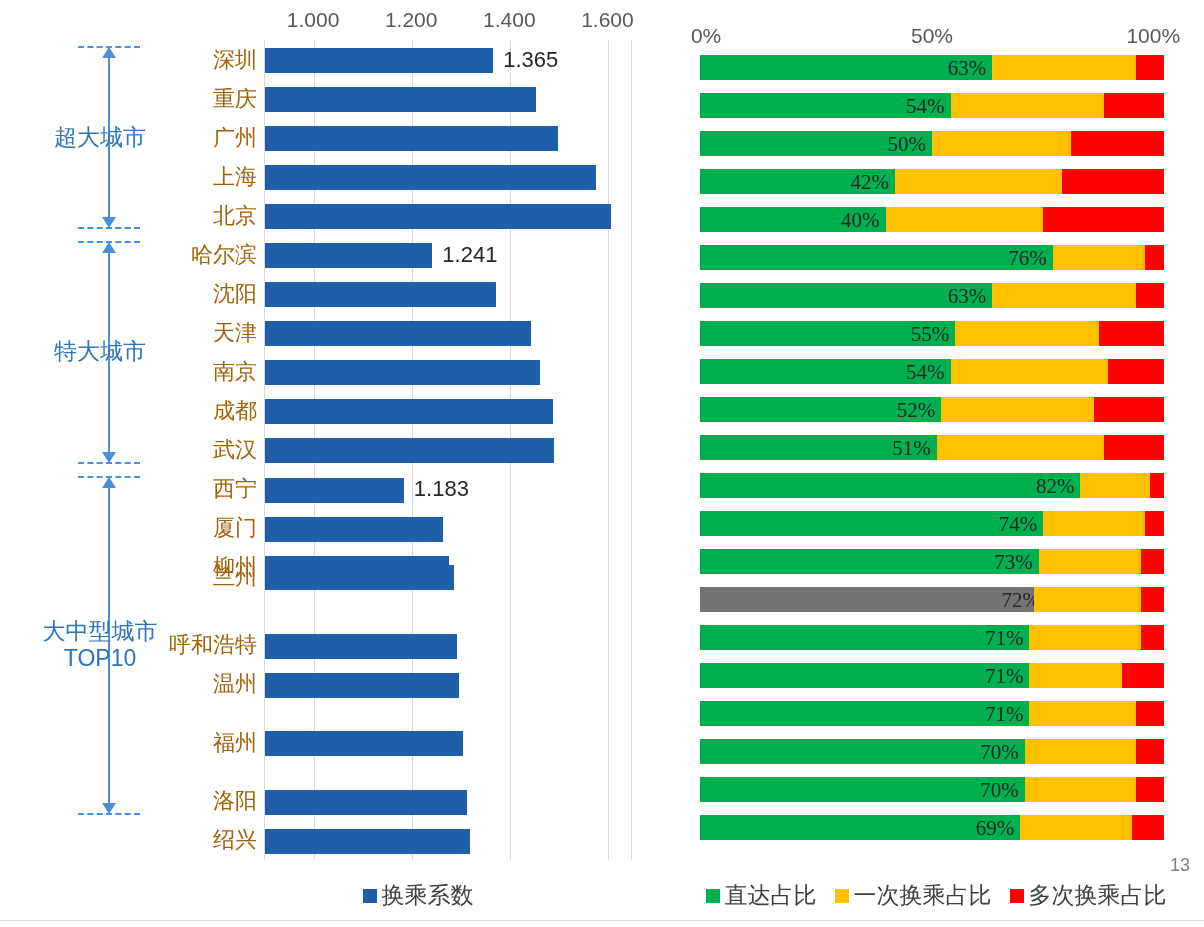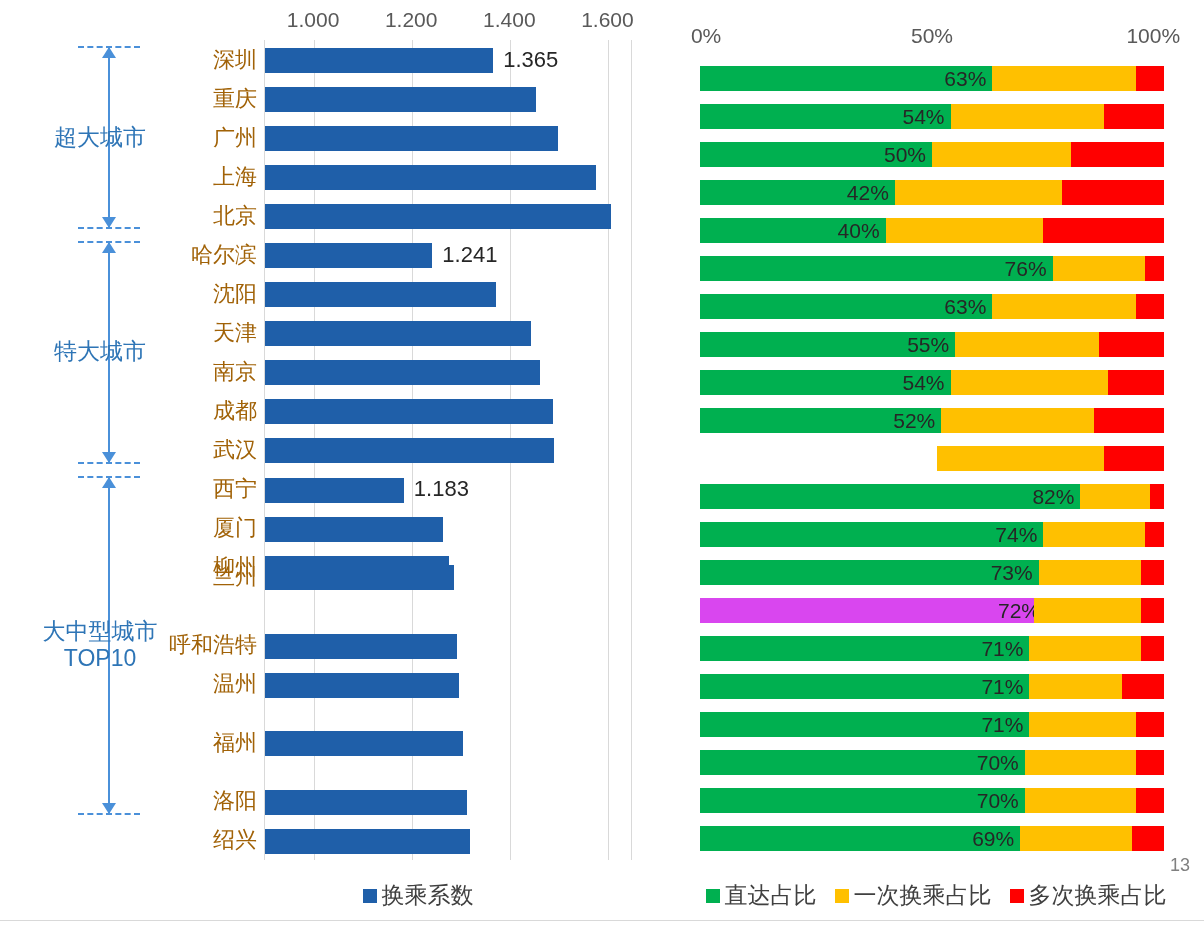--- a/index.html
+++ b/index.html
@@ -162,23 +162,24 @@
   #right-axis-labels {
     position: absolute;
     left: 0;
     top: 24px;
     height: 30px;
     width: 536px;
   }
   #right-plot {
     position: absolute;
     left: 32px;
-    top: 59px;
+    top: 48px;
     width: 464px;
     height: 798px;
+    font-family: Liberation Serif, serif;
   }
   .row-right {
     position: absolute;
     left: 0;
     width: 100%;
     height: 39.9px;
   }
   .seg {
     position: absolute;
     top: 7px;
@@ -456,20 +457,23 @@
           <div class="seg" style="left: 408.32px; width: 55.68px; background: rgb(255, 0, 0);"></div>
         </div>
         <div class="row-right" style="top: 342px; height: 38px;">
           <div class="seg" style="left: 0px; width: 241.28px; background: rgb(0, 176, 80);">
             <span class="seg-label">52%</span>
           </div>
           <div class="seg" style="left: 241.28px; width: 153.12px; background: rgb(255, 192, 0);"></div>
           <div class="seg" style="left: 394.4px; width: 69.6px; background: rgb(255, 0, 0);"></div>
         </div>
         <div class="row-right" style="top: 380px; height: 38px;">
+          <div class="seg" style="left: 0px; width: 236.64px; background: rgb(0, 176, 80);">
+            <span class="seg-label">51%</span>
+          </div>
           <div class="seg" style="left: 236.64px; width: 167.04px; background: rgb(255, 192, 0);"></div>
           <div class="seg" style="left: 403.68px; width: 60.32px; background: rgb(255, 0, 0);"></div>
         </div>
         <div class="row-right" style="top: 418px; height: 38px;">
           <div class="seg" style="left: 0px; width: 380.48px; background: rgb(0, 176, 80);">
             <span class="seg-label">82%</span>
           </div>
           <div class="seg" style="left: 380.48px; width: 69.6px; background: rgb(255, 192, 0);"></div>
           <div class="seg" style="left: 450.08px; width: 13.92px; background: rgb(255, 0, 0);"></div>
         </div>
@@ -481,21 +485,21 @@
           <div class="seg" style="left: 445.44px; width: 18.56px; background: rgb(255, 0, 0);"></div>
         </div>
         <div class="row-right" style="top: 494px; height: 38px; padding-left: 22px;">
           <div class="seg" style="left: 0px; width: 338.72px; background: rgb(0, 176, 80);">
             <span class="seg-label">73%</span>
           </div>
           <div class="seg" style="left: 338.72px; width: 102.08px; background: rgb(255, 192, 0);"></div>
           <div class="seg" style="left: 440.8px; width: 23.2px; background: rgb(255, 0, 0);"></div>
         </div>
         <div class="row-right" style="top: 532px; height: 38px;">
-          <div class="seg" style="left: 0px; width: 346px; background: #d946ef;">
+          <div class="seg" style="left: 0px; width: 346px; background: #737373;">
             <span class="seg-label">72%</span>
           </div>
           <div class="seg" style="left: 334.08px; width: 106.72px; background: rgb(255, 192, 0);"></div>
           <div class="seg" style="left: 440.8px; width: 23.2px; background: rgb(255, 0, 0);"></div>
         </div>
         <div class="row-right" style="top: 570px; height: 38px;">
           <div class="seg" style="left: 0px; width: 329.44px; background: rgb(0, 176, 80);">
             <span class="seg-label">71%</span>
           </div>
           <div class="seg" style="left: 329.44px; width: 111.36px; background: rgb(255, 192, 0);"></div>

